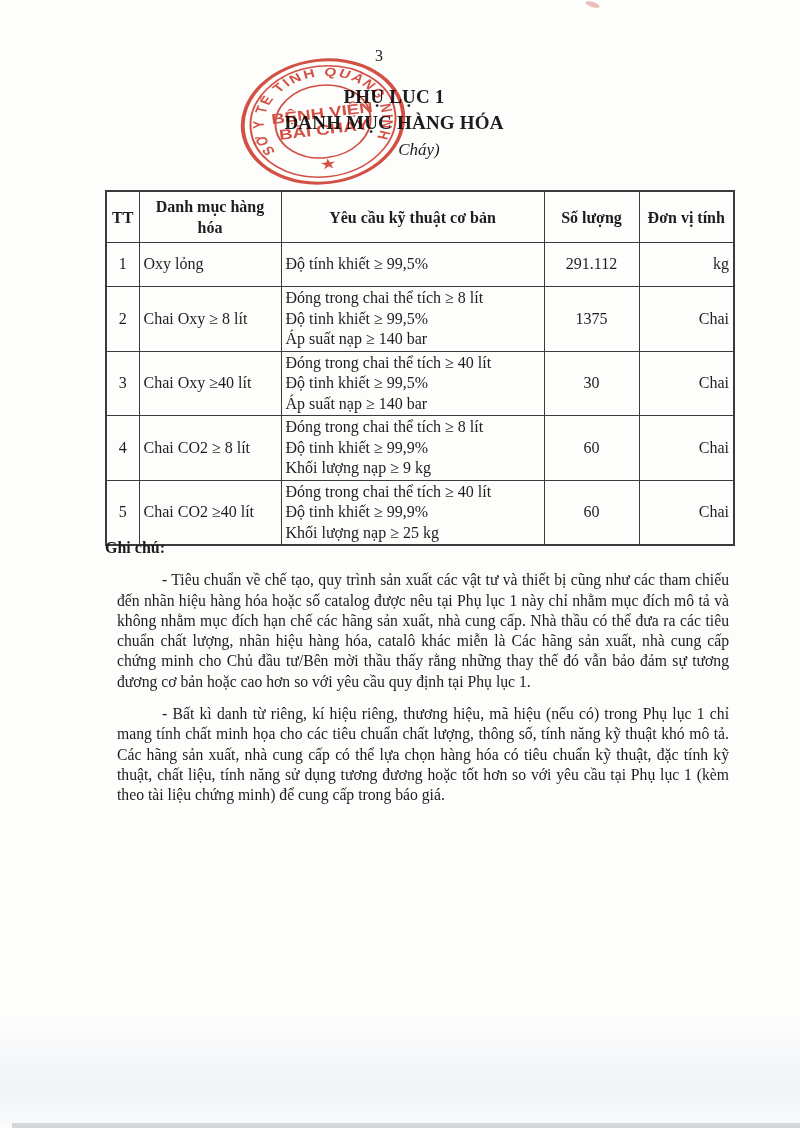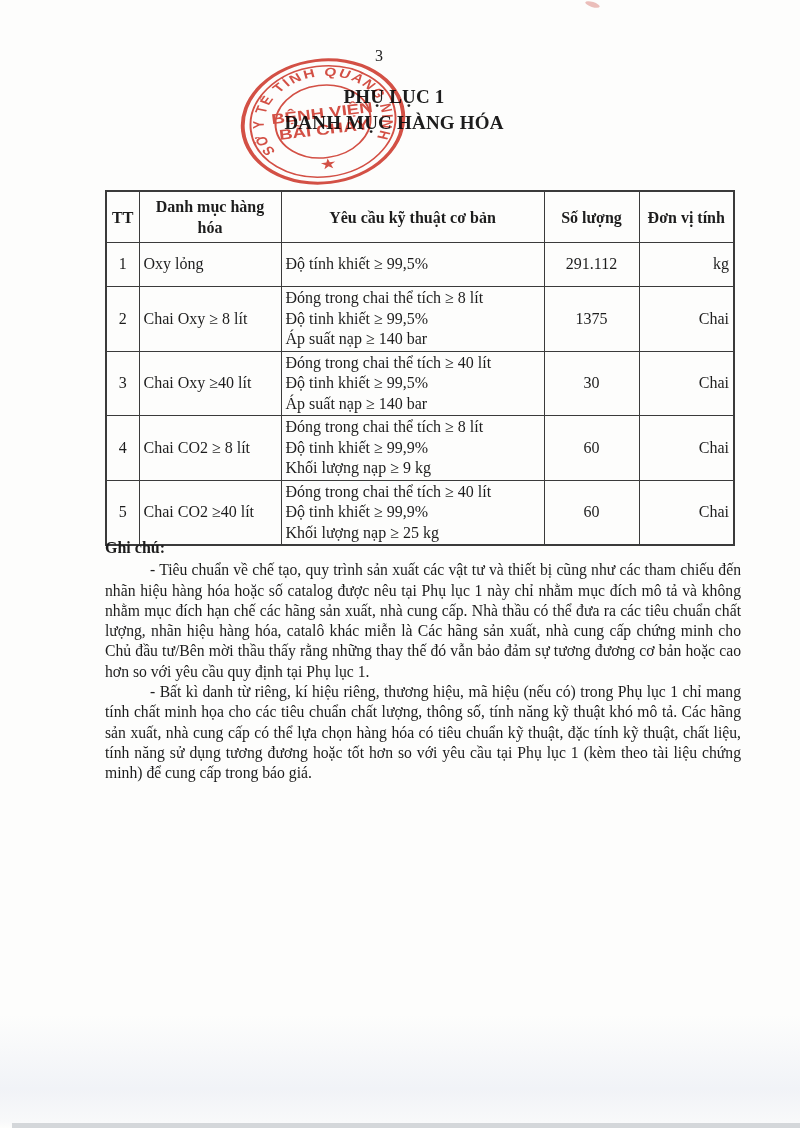--- a/index.html
+++ b/index.html
@@ -79,40 +79,41 @@
   tr.row-h2 { height: 60px; }
   tr.row-h3 { height: 64px; }
   tr.row-h4 { height: 60px; }
   tr.row-h5 { height: 64px; }
 
   
   .notes {
     position: absolute; top: 538px; left: 105px; width: 636px;
     font-size: 15.7px; line-height: 20.3px;
   }
-  .notes-label { font-weight: bold; font-size: 16px; margin-bottom: 2px; }
+  .notes-label { font-weight: bold; font-size: 16px; margin-bottom: 10px; }
   .notes p {
-    margin: 0; text-align: justify; text-indent: 45px;
+    margin: 12px; text-align: justify; text-indent: 45px;
   }
 </style>
 </head>
 <body>
 
 <div class="page">
 
   <div class="scan-speck-red"></div>
 
   <div class="page-number">3</div>
 
   <div class="heading">
     <div>PHỤ LỤC 1</div>
     <div>DANH MỤC HÀNG HÓA</div>
   </div>
 
   <div class="subtitle">
+    <div>Cháy)</div>
   </div>
 
   <div class="stamp">
     <svg viewBox="0 0 220 220" preserveAspectRatio="none">
       <circle class="ring" cx="110" cy="110" r="103" stroke-width="5"></circle>
       <circle class="ring" cx="110" cy="110" r="93" stroke-width="2.5"></circle>
       <circle class="ring" cx="110" cy="110" r="61" stroke-width="2.5"></circle>
       <path id="ringPath" d="M 51.8 158.9 A 76 76 0 1 1 168.2 158.9" fill="none"></path>
       <text class="ring-text" text-anchor="middle">
         <textPath href="#ringPath" startOffset="50%">SỞ Y TẾ TỈNH QUẢNG NINH</textPath>

